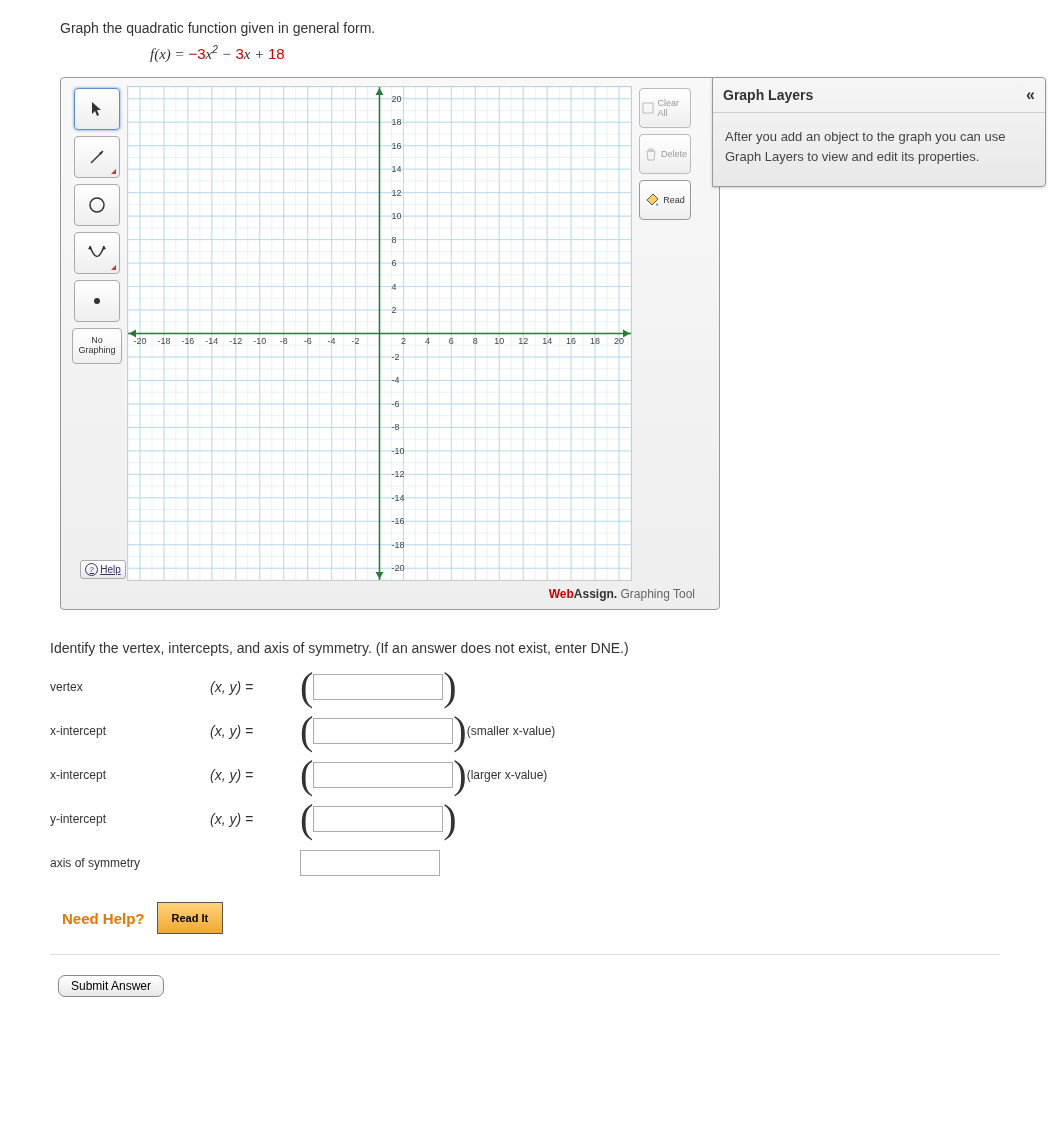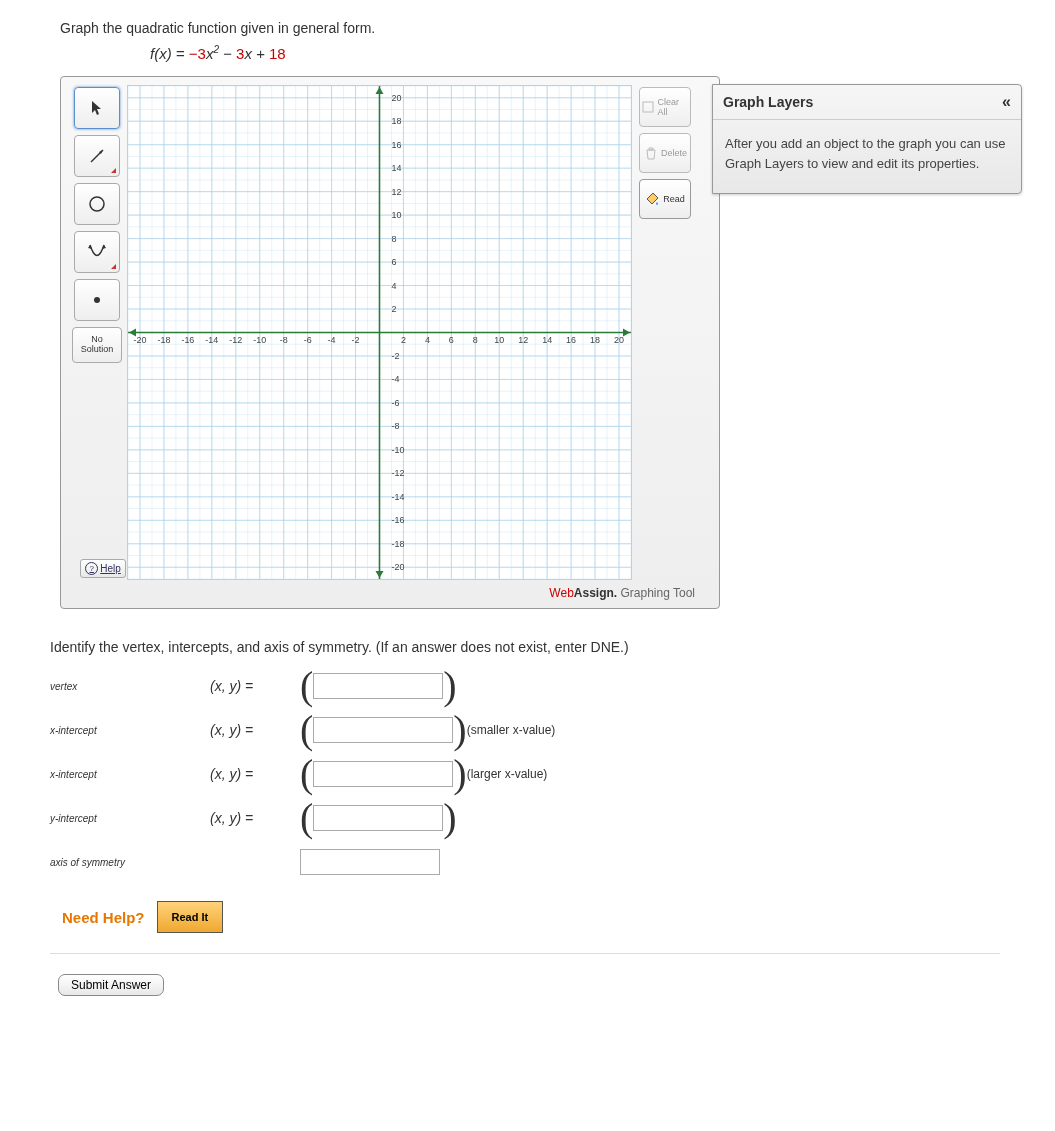--- a/index.html
+++ b/index.html
@@ -1,49 +1,49 @@
 <!DOCTYPE html>
 <html><head>
 <meta charset="utf-8">
 <style>
 * { box-sizing: border-box; margin: 0; padding: 0; }
 body { font-family: Verdana, Arial, sans-serif; font-size: 13px; color: #333; background: #fff; padding: 10px 40px; }
 .prompt { margin: 10px 0 8px 20px; font-size: 14px; }
 .equation { margin: 5px 0 14px 110px; font-size: 15px; font-style: italic; }
-.equation .fx { font-style: italic; }
+.equation .fx { font-style: italic; font-family: Liberation Serif, serif; }
 .equation .coef { color: #c00; font-style: normal; }
 .equation sup { font-size: 10px; }
 .graph-container { border: 1px solid #999; border-radius: 4px; padding: 6px; width: 660px; background: linear-gradient(to bottom, #f8f8f8, #eee); position: relative; margin-left: 10px; }
 .graph-row { display: flex; }
 .tool-col { width: 60px; display: flex; flex-direction: column; gap: 6px; padding: 4px 2px; align-items: center; }
 .tool-btn { width: 46px; height: 42px; border: 1px solid #aaa; border-radius: 4px; background: linear-gradient(to bottom, #fff, #eee); display: flex; align-items: center; justify-content: center; cursor: pointer; font-size: 18px; position: relative; }
 .tool-btn.selected { border-color: #5a8fcf; box-shadow: 0 0 3px #5a8fcf; }
 .tool-btn .corner { position: absolute; right: 3px; bottom: 3px; width: 0; height: 0; border-left: 5px solid transparent; border-bottom: 5px solid #c33; }
 .tool-nosol { width: 50px; height: 36px; border: 1px solid #aaa; border-radius: 4px; background: linear-gradient(#fff,#eee); font-size: 9px; text-align: center; display:flex; align-items:center; justify-content:center; line-height:1.1; cursor:pointer; }
 .help-btn { margin-top: auto; border: 1px solid #aaa; border-radius: 3px; background: linear-gradient(#fff,#e8e8e8); font-size: 10px; padding: 2px 4px; cursor:pointer; color:#336; text-decoration: underline; display:flex; align-items:center; gap:2px;margin-left:12px;}
 .help-btn::before { content: "?"; display:inline-block; width:11px; height:11px; border:1px solid #336; border-radius:50%; font-size:8px; line-height:11px; text-align:center; text-decoration:none; }
 .grid-area { position: relative; width: 505px; height: 495px; background: #fff; border: 1px solid #ccc; margin: 2px 0; }
 .grid-area svg { width: 100%; height: 100%; }
 .right-col { width: 66px; display: flex; flex-direction: column; gap: 6px; align-items:center; padding-top: 4px;}
 .action-btn { width: 52px; height: 40px; border: 1px solid #bbb; border-radius: 4px; background: linear-gradient(#fff,#eee); font-size: 9px; color:#999; display:flex; flex-direction:row; align-items:center; justify-content:center; cursor:pointer; gap:2px;}
 .action-btn.active { color:#333; border-color:#999; }
 .action-icon { width:16px; height:16px; display:flex; align-items:center; justify-content:center; }
 .footer { text-align: right; padding: 4px 18px 2px 0; font-size: 12px;}
-.footer .web { color:#c00; font-weight:normal; }
+.footer .web { color:#c00; font-weight:bold; }
 .footer .assign { color:#333; font-weight:bold; }
 .footer .rest { color:#666; }
-.layers-panel { position: absolute; left: 662px; top: 8px; width: 310px; border: 1px solid #999; border-radius: 0 4px 4px 0; background: linear-gradient(#f6f6f6,#e8e8e8); box-shadow: 0 1px 3px rgba(0,0,0,0.2); }
+.layers-panel { position: absolute; left: 662px; top: 0; width: 334px; border: 1px solid #999; border-radius: 0 4px 4px 0; background: linear-gradient(#f6f6f6,#e8e8e8); box-shadow: 0 1px 3px rgba(0,0,0,0.2); }
 .layers-header { display:flex; justify-content: space-between; align-items:center; padding: 8px 10px; font-weight:bold; font-size: 14px; border-bottom: 1px solid #ccc;}
 .layers-body { padding: 14px 12px 20px 12px; font-size: 13px; color:#444; line-height:1.5; }
 .collapse-btn { font-size: 16px; font-weight: bold; cursor:pointer; }
 
 .q2 { margin: 30px 0 10px 10px; font-size: 14px; }
 .answer-grid { margin-left: 10px; }
 .answer-row { display:flex; align-items:center; margin: 18px 0; }
-.answer-row .label { width: 160px; font-size: 10px; font-style: italic; }
+.answer-row .label { width: 160px; font-size: 12px; }
 .answer-row .xy { font-style: italic; width: 90px; font-size:14px; }
 .paren { font-size: 40px; font-family: 'Times New Roman', serif; color:#333; line-height: 0.6; font-weight: 100; }
 .ans-input { width: 130px; height: 26px; border: 1px solid #aaa; padding: 2px 4px; font-size:13px; }
 .ans-input.wide { width: 140px; }
 .hint { margin-left: 0; font-size: 12px; }
 
 .need-help { margin: 26px 0 0 22px; display:flex; align-items:center; gap: 12px; }
 .need-help-label { color: #e67700; font-weight:bold; font-size: 15px; }
 .readit-btn { border: 1px solid #555; background: linear-gradient(#ffd27a,#f0a830); padding: 9px 14px; font-size: 11px; font-weight:bold; cursor:pointer; }
 .divider { border-top: 1px solid #ddd; margin: 20px 0 0 10px; width: 950px;}
@@ -88,21 +88,21 @@
               <polygon points="17,3 15,7 19,6" fill="#333"></polygon>
             </svg>
         <span class="corner"></span>
       </div>
       <div class="tool-btn">
         <svg width="12" height="12" viewBox="0 0 12 12">
               <circle cx="6" cy="6" r="3" fill="#333"></circle>
             </svg>
       </div>
       <div class="tool-nosol" style="white-space:pre-line;">No
-Solution</div>
+Graphing</div>
       <div style="flex:1"></div>
       <div class="help-btn">
             <span>Help</span>
           </div>
     </div>
 
     <div class="grid-area">
       <svg viewBox="0 0 505 495" id="grid-svg">
             <line x1="0" y1="0" x2="0" y2="495" stroke="#cfe6f5" stroke-width="0.5"></line>
             <line x1="12.023809523809524" y1="0" x2="12.023809523809524" y2="495" stroke="#cfe6f5" stroke-width="0.5"></line>

